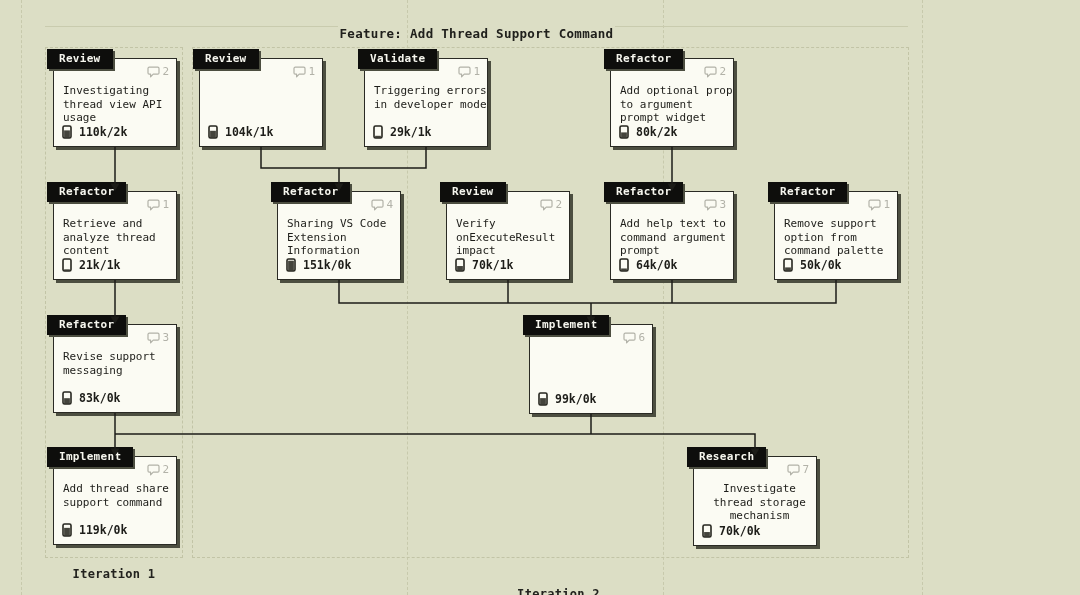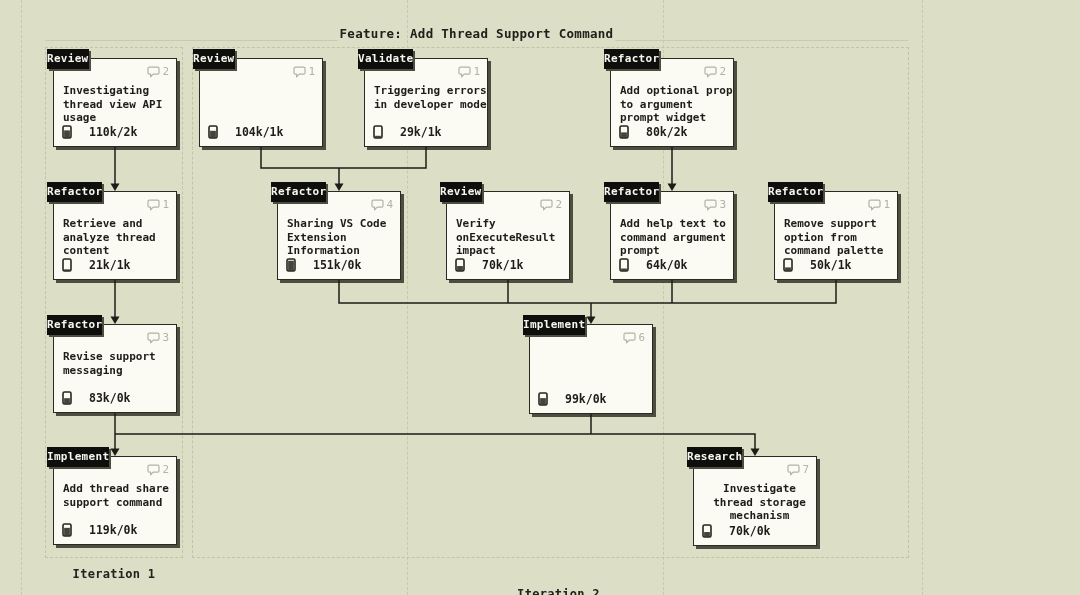--- a/index.html
+++ b/index.html
@@ -7,45 +7,45 @@
     width:1080px;height:595px;
     background:#dcdec5;
     font-family:"DejaVu Sans Mono",monospace;
     position:relative;overflow:hidden;
     color:#1d1d19;
   }
   .stage{position:absolute;inset:0;}
   .guide{position:absolute;top:0;bottom:0;width:0;border-left:1px dashed #c7c9ac;z-index:0;}
   .title-row{
     position:absolute;left:45px;width:863px;top:26px;height:15px;
-    display:flex;align-items:flex-end;gap:2px;z-index:1;
+    display:flex;align-items:flex-start;gap:2px;z-index:1;
   }
   .title-line{flex:1;border-top:1px solid #c9cbae;height:0;}
   .feature-title{font-size:12.5px;font-weight:bold;white-space:nowrap;color:#20201c;letter-spacing:.3px;}
   .region{position:absolute;border:1.5px dashed #c2c4a6;z-index:1;box-sizing:border-box;}
   .region-label{position:absolute;text-align:center;font-size:12px;font-weight:bold;color:#22221e;z-index:1;letter-spacing:.3px;}
   .card{
     position:absolute;background:#fbfbf3;border:1.5px solid #2a2a24;
     box-shadow:3px 3px 0 #4c4e40;z-index:3;box-sizing:border-box;
   }
   .badge{
     position:absolute;left:-7px;top:-10px;background:#0e0e0c;color:#f6f6ee;
-    font-size:11px;font-weight:bold;padding:3px 0 4px;box-shadow:2px 2px 0 #4c4e40;
+    font-size:11px;font-weight:bold;padding:3px 12px 4px;box-shadow:2px 2px 0 #4c4e40;
     white-space:nowrap;letter-spacing:.3px;
   }
   .comment{
     position:absolute;right:7px;top:6px;color:#b2b2a8;font-size:11px;font-weight:500;
     display:flex;align-items:center;gap:2px;
   }
   .card-title{
     position:absolute;left:9px;right:0;top:25px;
-    font-size:11px;line-height:13.5px;font-weight:bold;color:#1d1d19;
+    font-size:11px;line-height:13.5px;font-weight:normal;color:#1d1d19;
   }
   .stat{
-    position:absolute;left:8px;bottom:7px;display:flex;align-items:center;gap:17px;
+    position:absolute;left:8px;bottom:7px;display:flex;align-items:center;gap:7px;
     font-size:11.5px;font-weight:bold;color:#1d1d19;
   }
   svg.connectors{position:absolute;left:0;top:0;z-index:4;pointer-events:none;}
 </style>
 </head>
 <body>
 
 <div class="stage">
   <div id="guides">
       <div class="guide" style="left: 21px;"></div>
@@ -209,21 +209,21 @@
             <path d="M2.2 1.2 h8.6 a1.2 1.2 0 0 1 1.2 1.2 v4.6 a1.2 1.2 0 0 1 -1.2 1.2 H6.2 L3.6 10.8 V8.2 H2.2 A1.2 1.2 0 0 1 1 7 V2.4 a1.2 1.2 0 0 1 1.2 -1.2 Z" fill="none" stroke="currentColor" stroke-width="1.2" stroke-linejoin="round"></path>
           </svg>
           <span>1</span>
         </div>
         <div class="card-title">Remove support option from command palette</div>
         <div class="stat">
           <svg width="10" height="14" viewBox="0 0 10 14">
             <rect x="2.1" y="9.41" width="5.8" height="3.29" fill="#44443c"></rect>
             <rect x="1" y="1" width="8" height="12" rx="1.5" fill="none" stroke="#26261f" stroke-width="1.6"></rect>
           </svg>
-          <span>50k/1k</span>
+          <span>50k/0k</span>
         </div>
       </div>
       <div class="card" style="left: 53px; top: 324px; width: 124px; height: 89px;">
         <div class="badge">Refactor</div>
         <div class="comment">
           <svg width="13" height="12" viewBox="0 0 13 12">
             <path d="M2.2 1.2 h8.6 a1.2 1.2 0 0 1 1.2 1.2 v4.6 a1.2 1.2 0 0 1 -1.2 1.2 H6.2 L3.6 10.8 V8.2 H2.2 A1.2 1.2 0 0 1 1 7 V2.4 a1.2 1.2 0 0 1 1.2 -1.2 Z" fill="none" stroke="currentColor" stroke-width="1.2" stroke-linejoin="round"></path>
           </svg>
           <span>3</span>
         </div>

